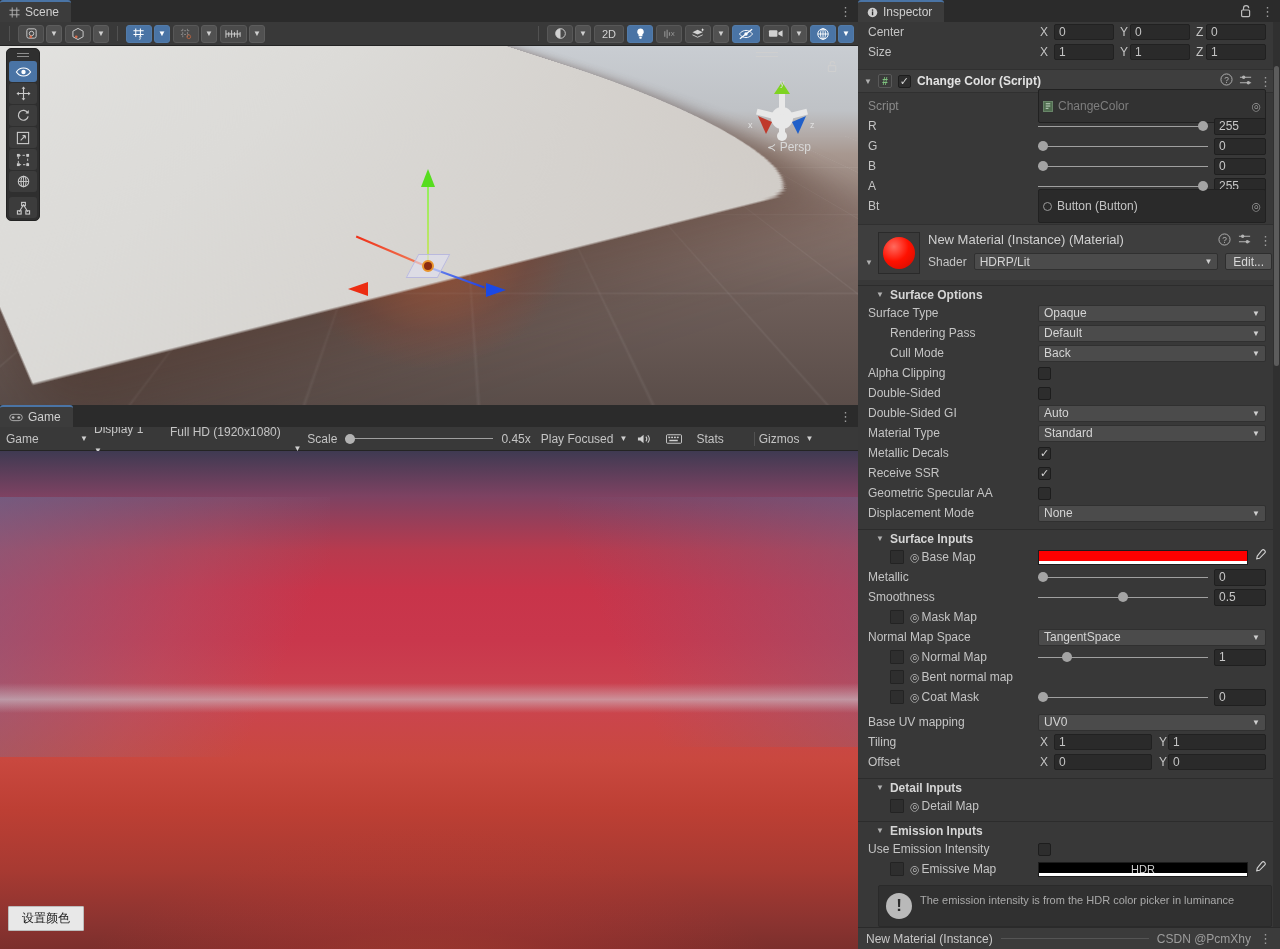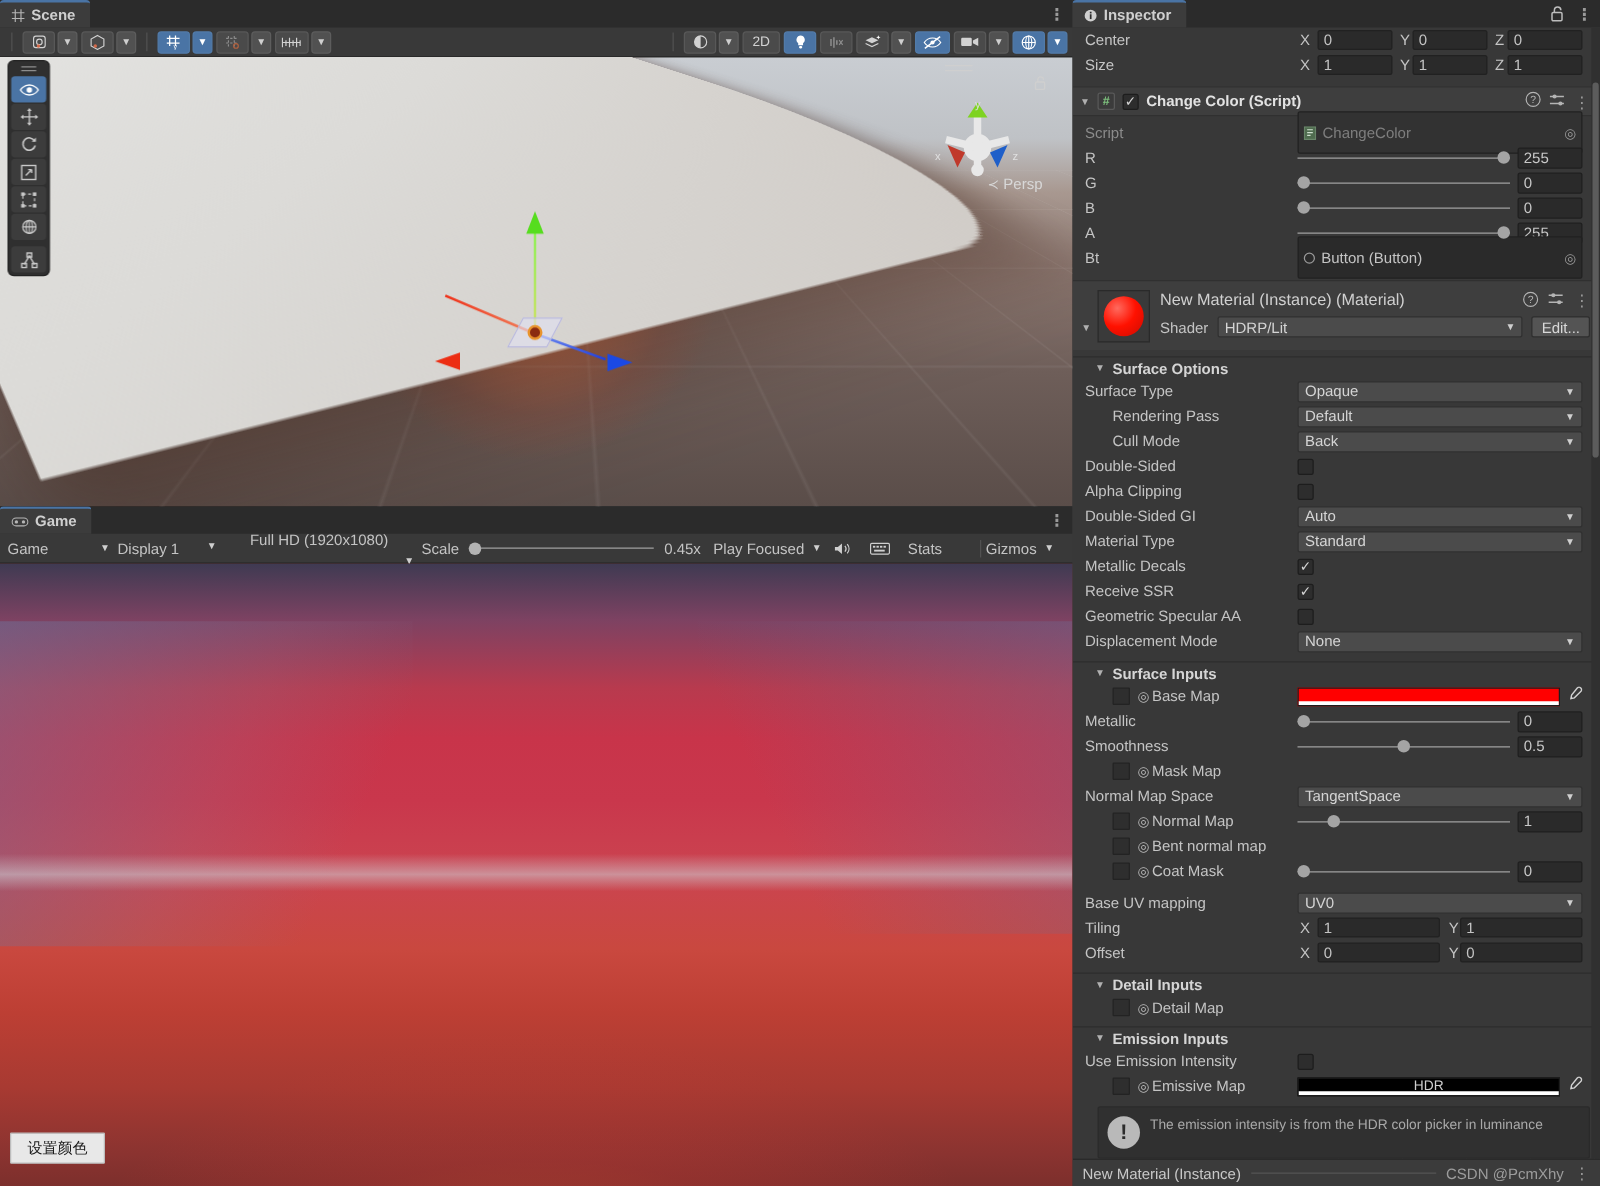--- a/index.html
+++ b/index.html
@@ -10,21 +10,20 @@
     font-size: 12px;
     color: #c4c4c4;
     overflow: hidden;
   }
   .root { position: relative; width: 1280px; height: 949px; }
 
   
   .tabstrip {
     height: 22px; background: #2b2b2b; display: flex; align-items: stretch;
     position: relative;
-    font-weight: bold;
   }
   .tab {
     display: flex; align-items: center; gap: 5px;
     padding: 0 12px 0 9px; background: #3c3c3c;
     border-top: 2px solid #4a74a5; color: #cfcfcf; font-size: 12px;
     border-top-left-radius: 3px; border-top-right-radius: 3px;
   }
   .tab .glyph { font-size: 11px; color: #b6b6b6; display:flex; }
   .tab-kebab {
     position: absolute; right: 6px; top: 0; height: 22px;
@@ -84,21 +83,21 @@
     position:absolute; left:-16px; top:-12px; width:32px; height:24px;
     background: rgba(225,225,245,.55);
     border: 1px solid rgba(180,180,220,.85);
     transform: skewX(-28deg);
   }
   #gizmo-center {
     position:absolute; left:-6px; top:-6px; width:12px; height:12px;
     border-radius:50%; border:2px solid #e8932c; background:#8a2b10;
   }
   #scene-nav-gizmo { position:absolute; right:34px; top:28px; width:84px; height:84px; }
-  #persp-label { position:absolute; right:24px; top:94px; color:#d8d8d8; font-size:12px; }
+  #persp-label { position:absolute; right:47px; top:94px; color:#d8d8d8; font-size:12px; }
   #scene-lock-icon { position:absolute; right:20px; top:14px; color:#cfcfcf; font-size:13px; }
   #scene-drag-handle { position:absolute; right:80px; top:6px; width:22px; height:8px; }
   #scene-drag-handle i { display:block; height:1px; background:#cfcfcf; margin-bottom:3px; }
 
   
   #scene-tools {
     position: absolute; left: 6px; top: 48px; width: 34px;
     background: #2f2f2f; border: 1px solid #232323; border-radius: 5px;
     padding: 2px; display: flex; flex-direction: column; gap: 1px; z-index: 5;
   }
@@ -530,21 +529,21 @@
       <div class="tab-kebab">
         <div class="kebab-v">⋮</div>
       </div>
     </div>
 
     <div class="toolbar" style="gap:6px; padding-left:2px;">
       <div style="display:flex;align-items:center;gap:4px;min-width:86px;">
         <span style="margin-left:4px;">Game</span>
         <span style="margin-left:auto;font-size:8px;color:#cfcfcf;">▼</span>
       </div>
-      <div style="display:flex;align-items:flex-start;gap:22px;">
+      <div style="display:flex;align-items:flex-start;gap:10px;flex-direction:column;">
         <span>Display 1</span>
         <span style="font-size:8px;color:#cfcfcf;">▼</span>
       </div>
       <div style="display:flex;align-items:center;gap:5px;min-width:152px;flex-direction:column;">
         <span>Full HD (1920x1080)</span>
         <span style="margin-left:auto;font-size:8px;color:#cfcfcf;">▼</span>
       </div>
       <div style="display:flex;align-items:center;gap:8px;">
         <span>Scale</span>
         <div style="position:relative;width:148px;height:14px;display:flex;align-items:center;">
@@ -786,25 +785,25 @@
         </div>
       </div>
       <div class="row">
         <div class="lbl w indent">Cull Mode</div>
         <div class="dropdown">
           <span>Back</span>
           <span class="dc">▼</span>
         </div>
       </div>
       <div class="row">
+        <div class="lbl w">Alpha Clipping</div>
+        <div class="checkbox"></div>
+      </div>
+      <div class="row">
         <div class="lbl w">Double-Sided</div>
-        <div class="checkbox"></div>
-      </div>
-      <div class="row">
-        <div class="lbl w">Alpha Clipping</div>
         <div class="checkbox"></div>
       </div>
       <div class="row">
         <div class="lbl w">Double-Sided GI</div>
         <div class="dropdown">
           <span>Auto</span>
           <span class="dc">▼</span>
         </div>
       </div>
       <div class="row">

